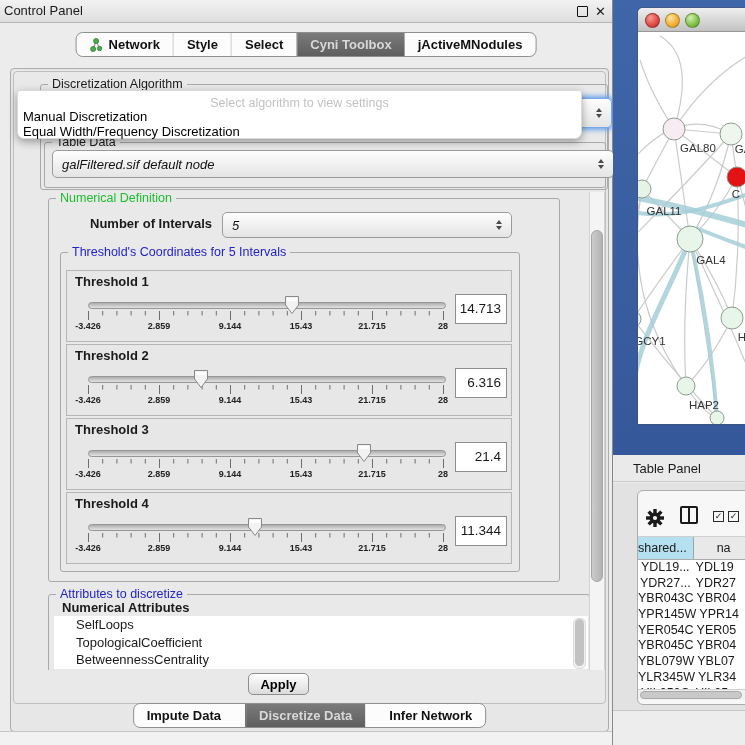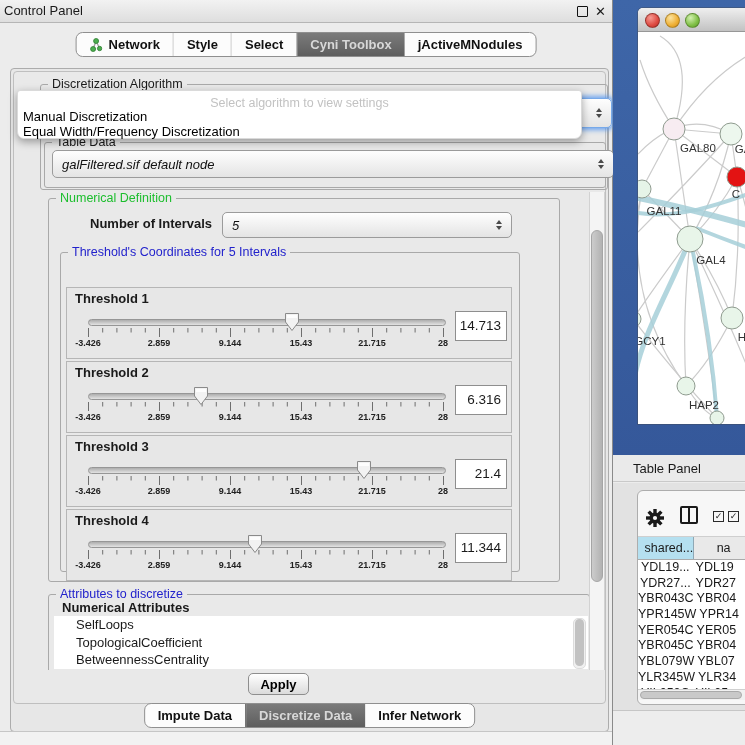--- a/index.html
+++ b/index.html
@@ -14,21 +14,21 @@
   .cp-titlebar{position:absolute;left:0;top:0;width:100%;height:22px;
     background:linear-gradient(#F2F2F2,#DEDEDE);border-bottom:1px solid #B5B5B5;
     font-size:13px;line-height:22px;}
   .cp-titlebar .ttl{padding-left:4px;margin-top:48px;}
   .win-btns{position:absolute;right:6px;top:0;height:22px;display:flex;align-items:center;gap:7px;}
   .float-btn{display:inline-block;width:9px;height:9px;border:1.5px solid #111;border-radius:1px;}
   .close-btn{font-size:13px;font-weight:bold;line-height:1;}
   
   .tabbar{position:absolute;display:flex;background:#FCFCFC;border:1px solid #8F8F8F;border-radius:7px;overflow:hidden;}
   #top-tabs{top:32px;left:306px;transform:translateX(-50%);}
-  #bottom-tabs{bottom:3px;left:50%;transform:translateX(-50%);}
+  #bottom-tabs{bottom:3px;left:50%;transform:translateX(-50%);gap:11px;}
   .tab{display:flex;align-items:center;padding:4px 13px;font-size:13px;font-weight:bold;color:#111;white-space:nowrap;border-left:1px solid #CDCDCD;}
   .tab:first-child{border-left:none;}
   .tab.sel{background:linear-gradient(#7B7B7B,#5E5E5E);color:#D8D8D8;border-left-color:#5E5E5E;}
   .tab.sel + .tab{border-left:none;}
   .tab .nicon{margin-right:6px;}
   
   #outer-box{position:absolute;left:10px;top:68px;width:597px;height:662px;
     background:#E7E7E7;border:1px solid #ACACAC;border-radius:4px;}
   #inner-panel{position:absolute;left:2px;top:2px;width:591px;height:631px;
     background:#E9E9E9;border:1px solid #BFBFBF;border-radius:4px;}
@@ -45,21 +45,21 @@
   .spinner{margin-left:auto;display:flex;flex-direction:column;gap:2px;}
   .spinner .up{width:0;height:0;border-left:3.5px solid transparent;border-right:3.5px solid transparent;border-bottom:4.5px solid #4A4A4A;}
   .spinner .dn{width:0;height:0;border-left:3.5px solid transparent;border-right:3.5px solid transparent;border-top:4.5px solid #4A4A4A;}
   
   #popup{position:absolute;left:3px;top:18px;width:563px;height:47px;background:#FFFFFF;
     border:1px solid #DADADA;border-radius:3px 3px 7px 7px;box-shadow:0 3px 9px rgba(0,0,0,.35);z-index:20;}
   .popup-hint{text-align:center;color:#C2C2C2;font-size:12.5px;padding-top:5px;height:13px;}
   .popup-opt{font-size:13px;padding:1px 0 0 5px;height:14px;line-height:14px;color:#000;}
   .popup-opt.first{font-weight:normal;}
   
-  .thr-row{position:absolute;left:52px;width:444px;height:70px;background:#E7E7E7;border:1px solid #B6B6B6;margin-top:17px;}
+  .thr-row{position:absolute;left:52px;width:444px;height:70px;background:#E7E7E7;border:1px solid #B6B6B6;}
   .thr-title{position:absolute;left:8px;top:3px;font-size:13px;font-weight:bold;}
   .thr-track{position:absolute;left:21px;top:31px;width:356px;height:5px;border:1px solid #969696;border-radius:4px;
     background:linear-gradient(#ADADAD,#E3E3E3);}
   .thr-thumb{position:absolute;top:24px;width:16px;height:20px;}
   .thr-ticks{position:absolute;left:19.5px;top:40px;}
   .thr-lbl{position:absolute;top:50px;transform:translateX(-50%);font-size:9px;font-weight:bold;color:#222;white-space:nowrap;}
   .thr-val{position:absolute;left:388px;top:23px;width:45px;height:28px;background:#FFF;border:1px solid #8E8E8E;
     font-size:13.5px;line-height:28px;text-align:right;padding-right:5px;}
   
   #attrs-clip{position:absolute;left:34px;top:515px;width:548px;height:83px;overflow:hidden;}
@@ -90,21 +90,21 @@
     border-bottom:1px solid #C9C9C9;font-size:13px;line-height:27px;padding-left:20px;box-sizing:border-box;}
   #tp-body{position:absolute;left:613px;top:483px;width:132px;height:262px;background:#E2E2E2;}
   #tp-card{position:absolute;left:24px;top:7px;width:115px;height:213px;background:#F7F7F7;
     border:1px solid #ADADAD;border-radius:6px;overflow:hidden;}
   #tp-toolbar{position:relative;height:45px;border-bottom:1px solid #CFCFCF;}
   .tb-icon{position:absolute;}
   .split-icon{left:42px;top:15px;width:14px;height:14px;border:2px solid #1A1A1A;border-radius:2px;}
   .split-icon:after{content:"";position:absolute;left:5.5px;top:0;width:2px;height:14px;background:#1A1A1A;}
   .chk-icon{width:9px;height:9px;border:1.5px solid #2A2A2A;font-size:9px;line-height:9px;font-weight:bold;text-align:center;}
   #tp-header{display:flex;height:22px;border-bottom:1px solid #ABABAB;}
-  .th1{width:76px;background:#B5E0F0;border-right:1px solid #8FA8B5;font-size:12.5px;line-height:22px;text-align:right;box-sizing:border-box;}
+  .th1{width:76px;background:#B5E0F0;border-right:1px solid #8FA8B5;font-size:12.5px;line-height:22px;text-align:left;box-sizing:border-box;}
   .th2{width:80px;background:#E9E9E9;font-size:12.5px;line-height:22px;text-align:center;}
   #tp-rows{background:#FFF;height:131px;overflow:hidden;}
   .tp-row{display:flex;height:15.7px;font-size:12.5px;line-height:15.7px;}
   .td1{width:76px;text-align:center;}
   .td2{width:80px;padding-left:3px;}
   #tp-hscroll{position:absolute;left:0;top:198px;width:113px;height:10px;background:#F1F1F1;border-top:1px solid #D0D0D0;}
   #tp-hthumb{position:absolute;left:2px;top:1px;width:100px;height:6px;background:#C9C9C9;border:1px solid #A9A9A9;border-radius:4px;}
   #tp-divider{position:absolute;left:0;top:227px;width:132px;border-top:1px solid #C6C6C6;}
   #tp-bottom{position:absolute;left:0;top:228px;width:132px;height:34px;background:#EDEDED;}
 </style>

